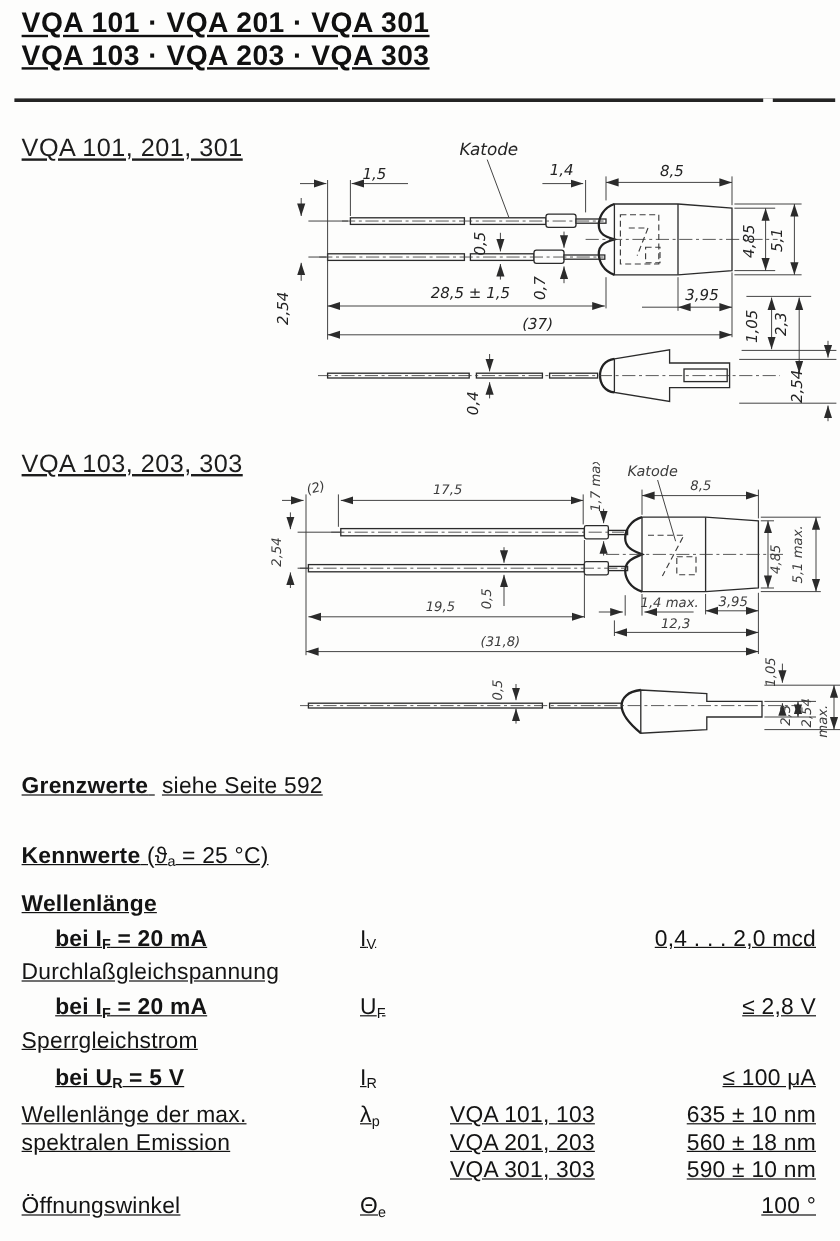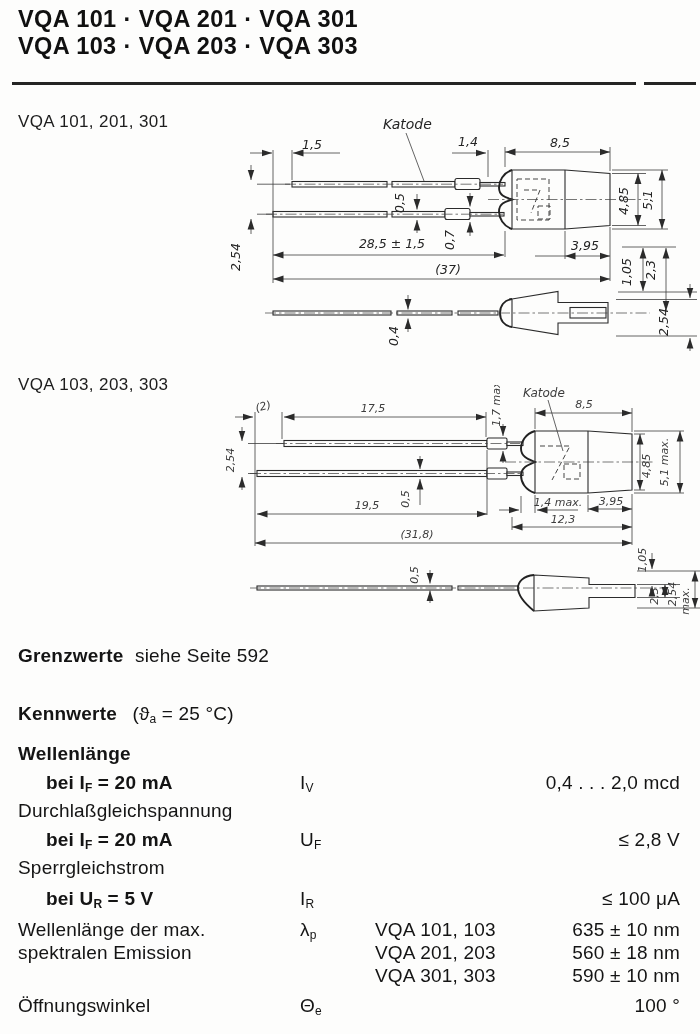--- a/index.html
+++ b/index.html
@@ -1,22 +1,22 @@
 <!DOCTYPE html>
 <html><head>
 <meta charset="utf-8">
 <style>
   html,body{margin:0;padding:0;}
   body{width:700px;height:1034px;position:relative;background:#fdfdfc;overflow:hidden;
        font-family:"Liberation Sans",sans-serif;color:#161616;}
-  .abs{position:absolute;}
+  .abs{position:absolute;text-decoration:underline;}
   .title{left:18px;top:6px;font-size:23.5px;line-height:27px;font-weight:bold;letter-spacing:.4px;color:#101010;}
   .rule{left:12px;top:82px;width:684px;height:3px;background:#242424;}
   .rule:after{content:"";position:absolute;right:52px;top:0;width:8px;height:3px;background:#fdfdfc;}
-  .seclabel{left:18px;font-size:17px;letter-spacing:.4px;color:#1d1d1d;}
+  .seclabel{left:18px;font-size:21px;letter-spacing:.4px;color:#1d1d1d;}
   .bodytext{font-size:19px;letter-spacing:.2px;color:#141414;text-align:right;}
   .bold{font-weight:bold;}
   sub{font-size:12px;vertical-align:-3px;letter-spacing:0;}
   .valcol{left:420px;right:20px;text-align:right;}
   .symcol{left:300px;}
   .typecol{left:375px;}
   .condcol{left:46px;}
   .grpcol{left:18px;}
   svg{position:absolute;left:0;}
   svg .s{stroke:#2b2b2b;stroke-width:1.1;fill:none;}
@@ -310,21 +310,21 @@
   </g>
 </svg>
 
 <div class="abs bodytext" style="left:18px;top:645px">
   <span class="bold">Grenzwerte</span>
   <span style="margin-left:6px">siehe Seite 592</span>
 </div>
 
 <div class="abs bodytext" style="left:18px;top:703px">
   <span class="bold">Kennwerte</span>
-  <span style="margin-left:10px"><span>(ϑ</span><sub>a</sub><span> = 25 °C)</span></span>
+  <span style=""><span>(ϑ</span><sub>a</sub><span> = 25 °C)</span></span>
 </div>
 
 <div class="abs bodytext grpcol bold" style="top:743px">Wellenlänge</div>
 <div class="abs bodytext condcol bold" style="top:772px"><span>bei I</span><sub>F</sub><span> = 20 mA</span></div>
 <div class="abs bodytext symcol" style="top:772px"><span>I</span><sub>V</sub></div>
 <div class="abs bodytext valcol" style="top:772px">0,4 . . . 2,0 mcd</div>
 
 <div class="abs bodytext grpcol" style="top:800px">Durchlaßgleichspannung</div>
 <div class="abs bodytext condcol bold" style="top:829px"><span>bei I</span><sub>F</sub><span> = 20 mA</span></div>
 <div class="abs bodytext symcol" style="top:829px"><span>U</span><sub>F</sub></div>

